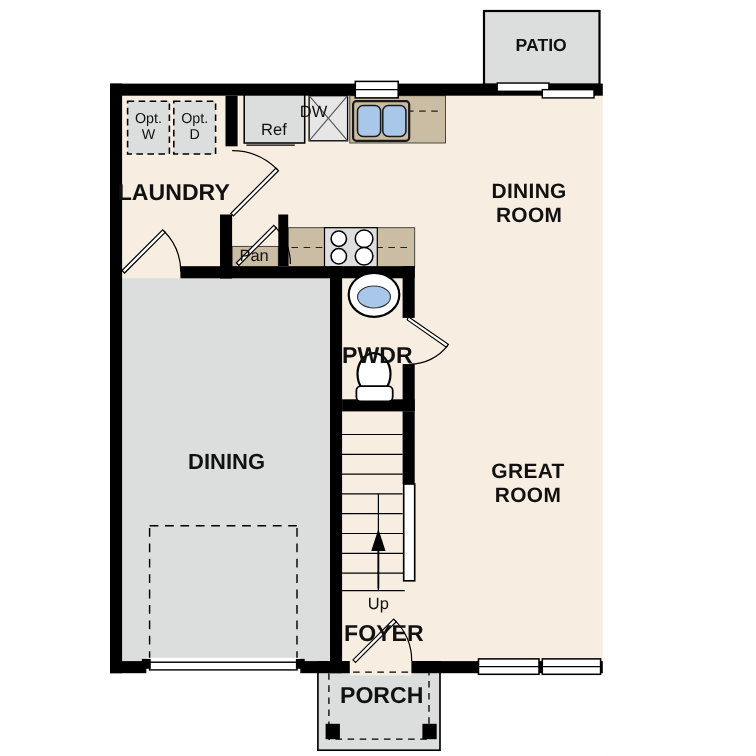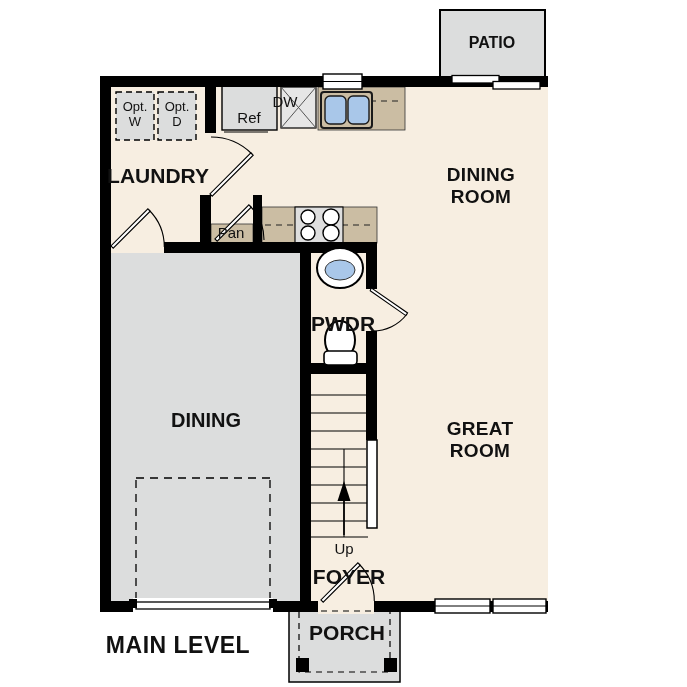--- a/index.html
+++ b/index.html
@@ -184,21 +184,20 @@
     <div>DINING</div>
   </div>
 
   <div class="lbl room" style="left:480px;top:440px;">
     <div>GREAT</div>
     <div>ROOM</div>
   </div>
 
   <div class="lbl room-sm" style="left:349px;top:577px;">FOYER</div>
   <div class="lbl room-sm" style="left:347px;top:633px;">PORCH</div>
-  <div class="lbl title" style="left:178px;top:645px;">MAIN LEVEL</div>
 
   <div class="lbl fixture" style="left:249px;top:107px;margin-top:11px;">Ref</div>
   <div class="lbl fixture" style="left:285px;top:102px;">DW</div>
   <div class="lbl fixture" style="left:231px;top:233px;">Pan</div>
   <div class="lbl fixture" style="left:344px;top:549px;">Up</div>
 
   <div class="lbl opt" style="left:135px;top:115px;">
     <div>Opt.</div>
     <div>W</div>
   </div>

